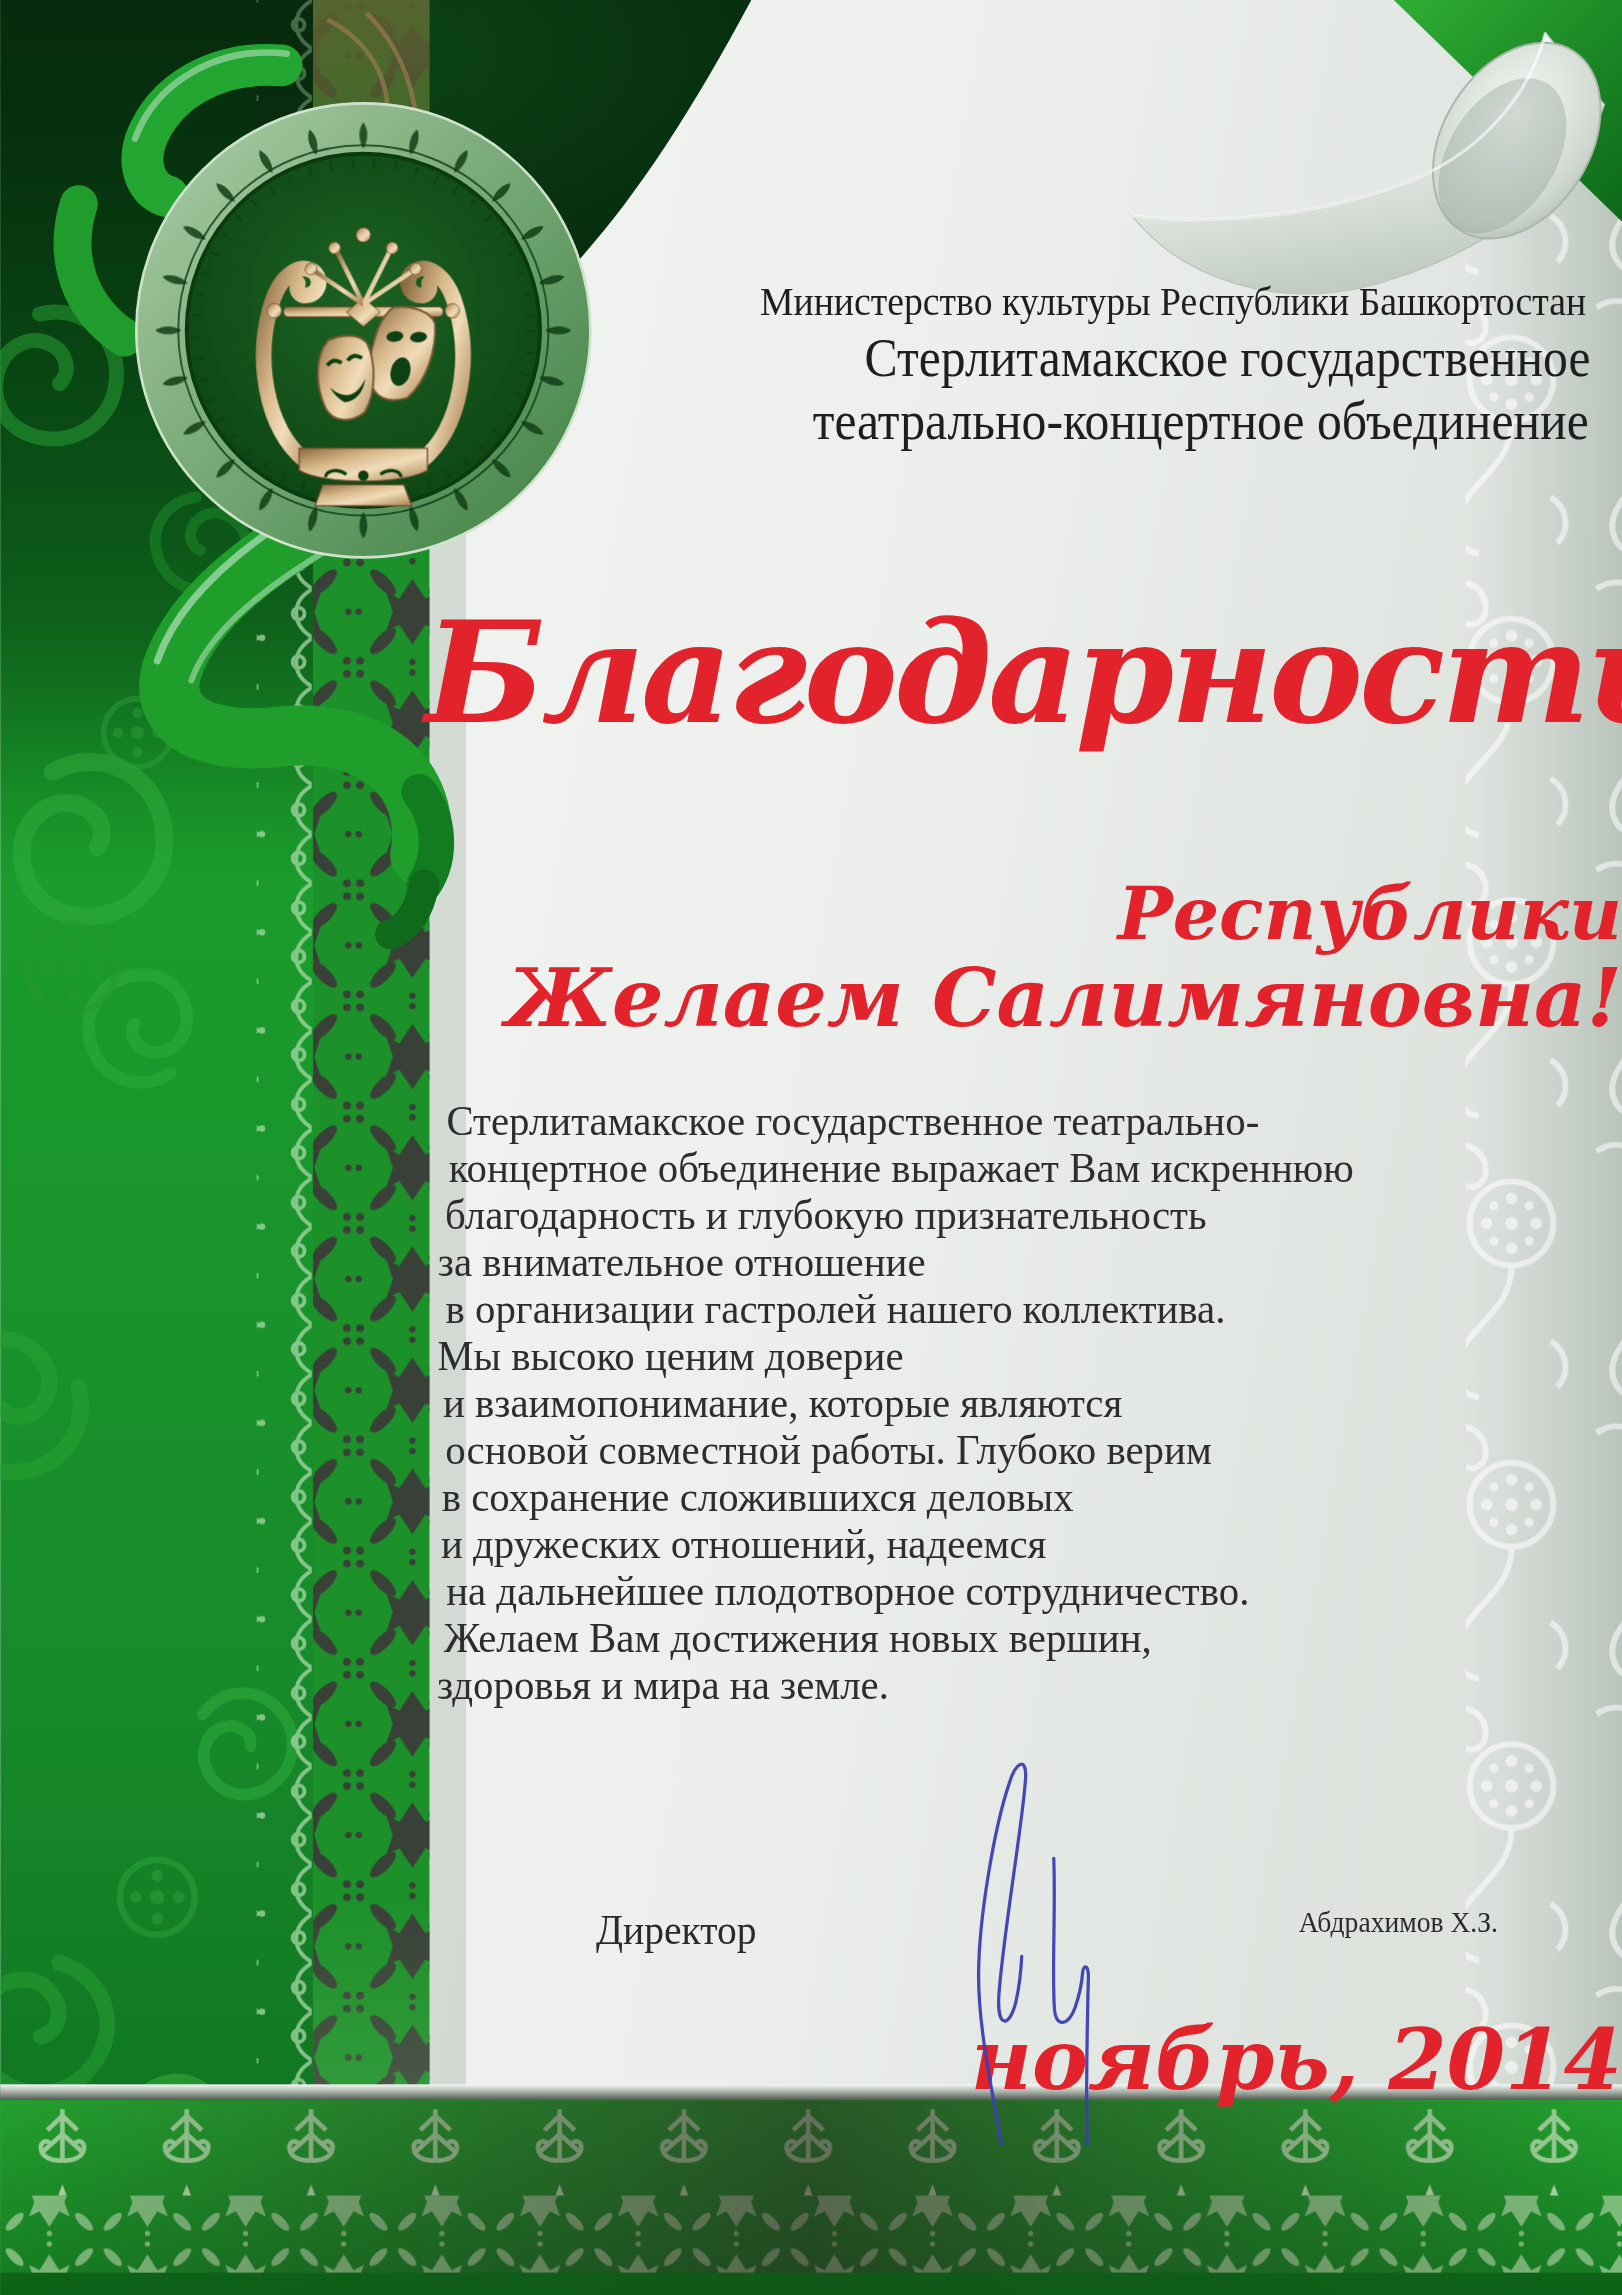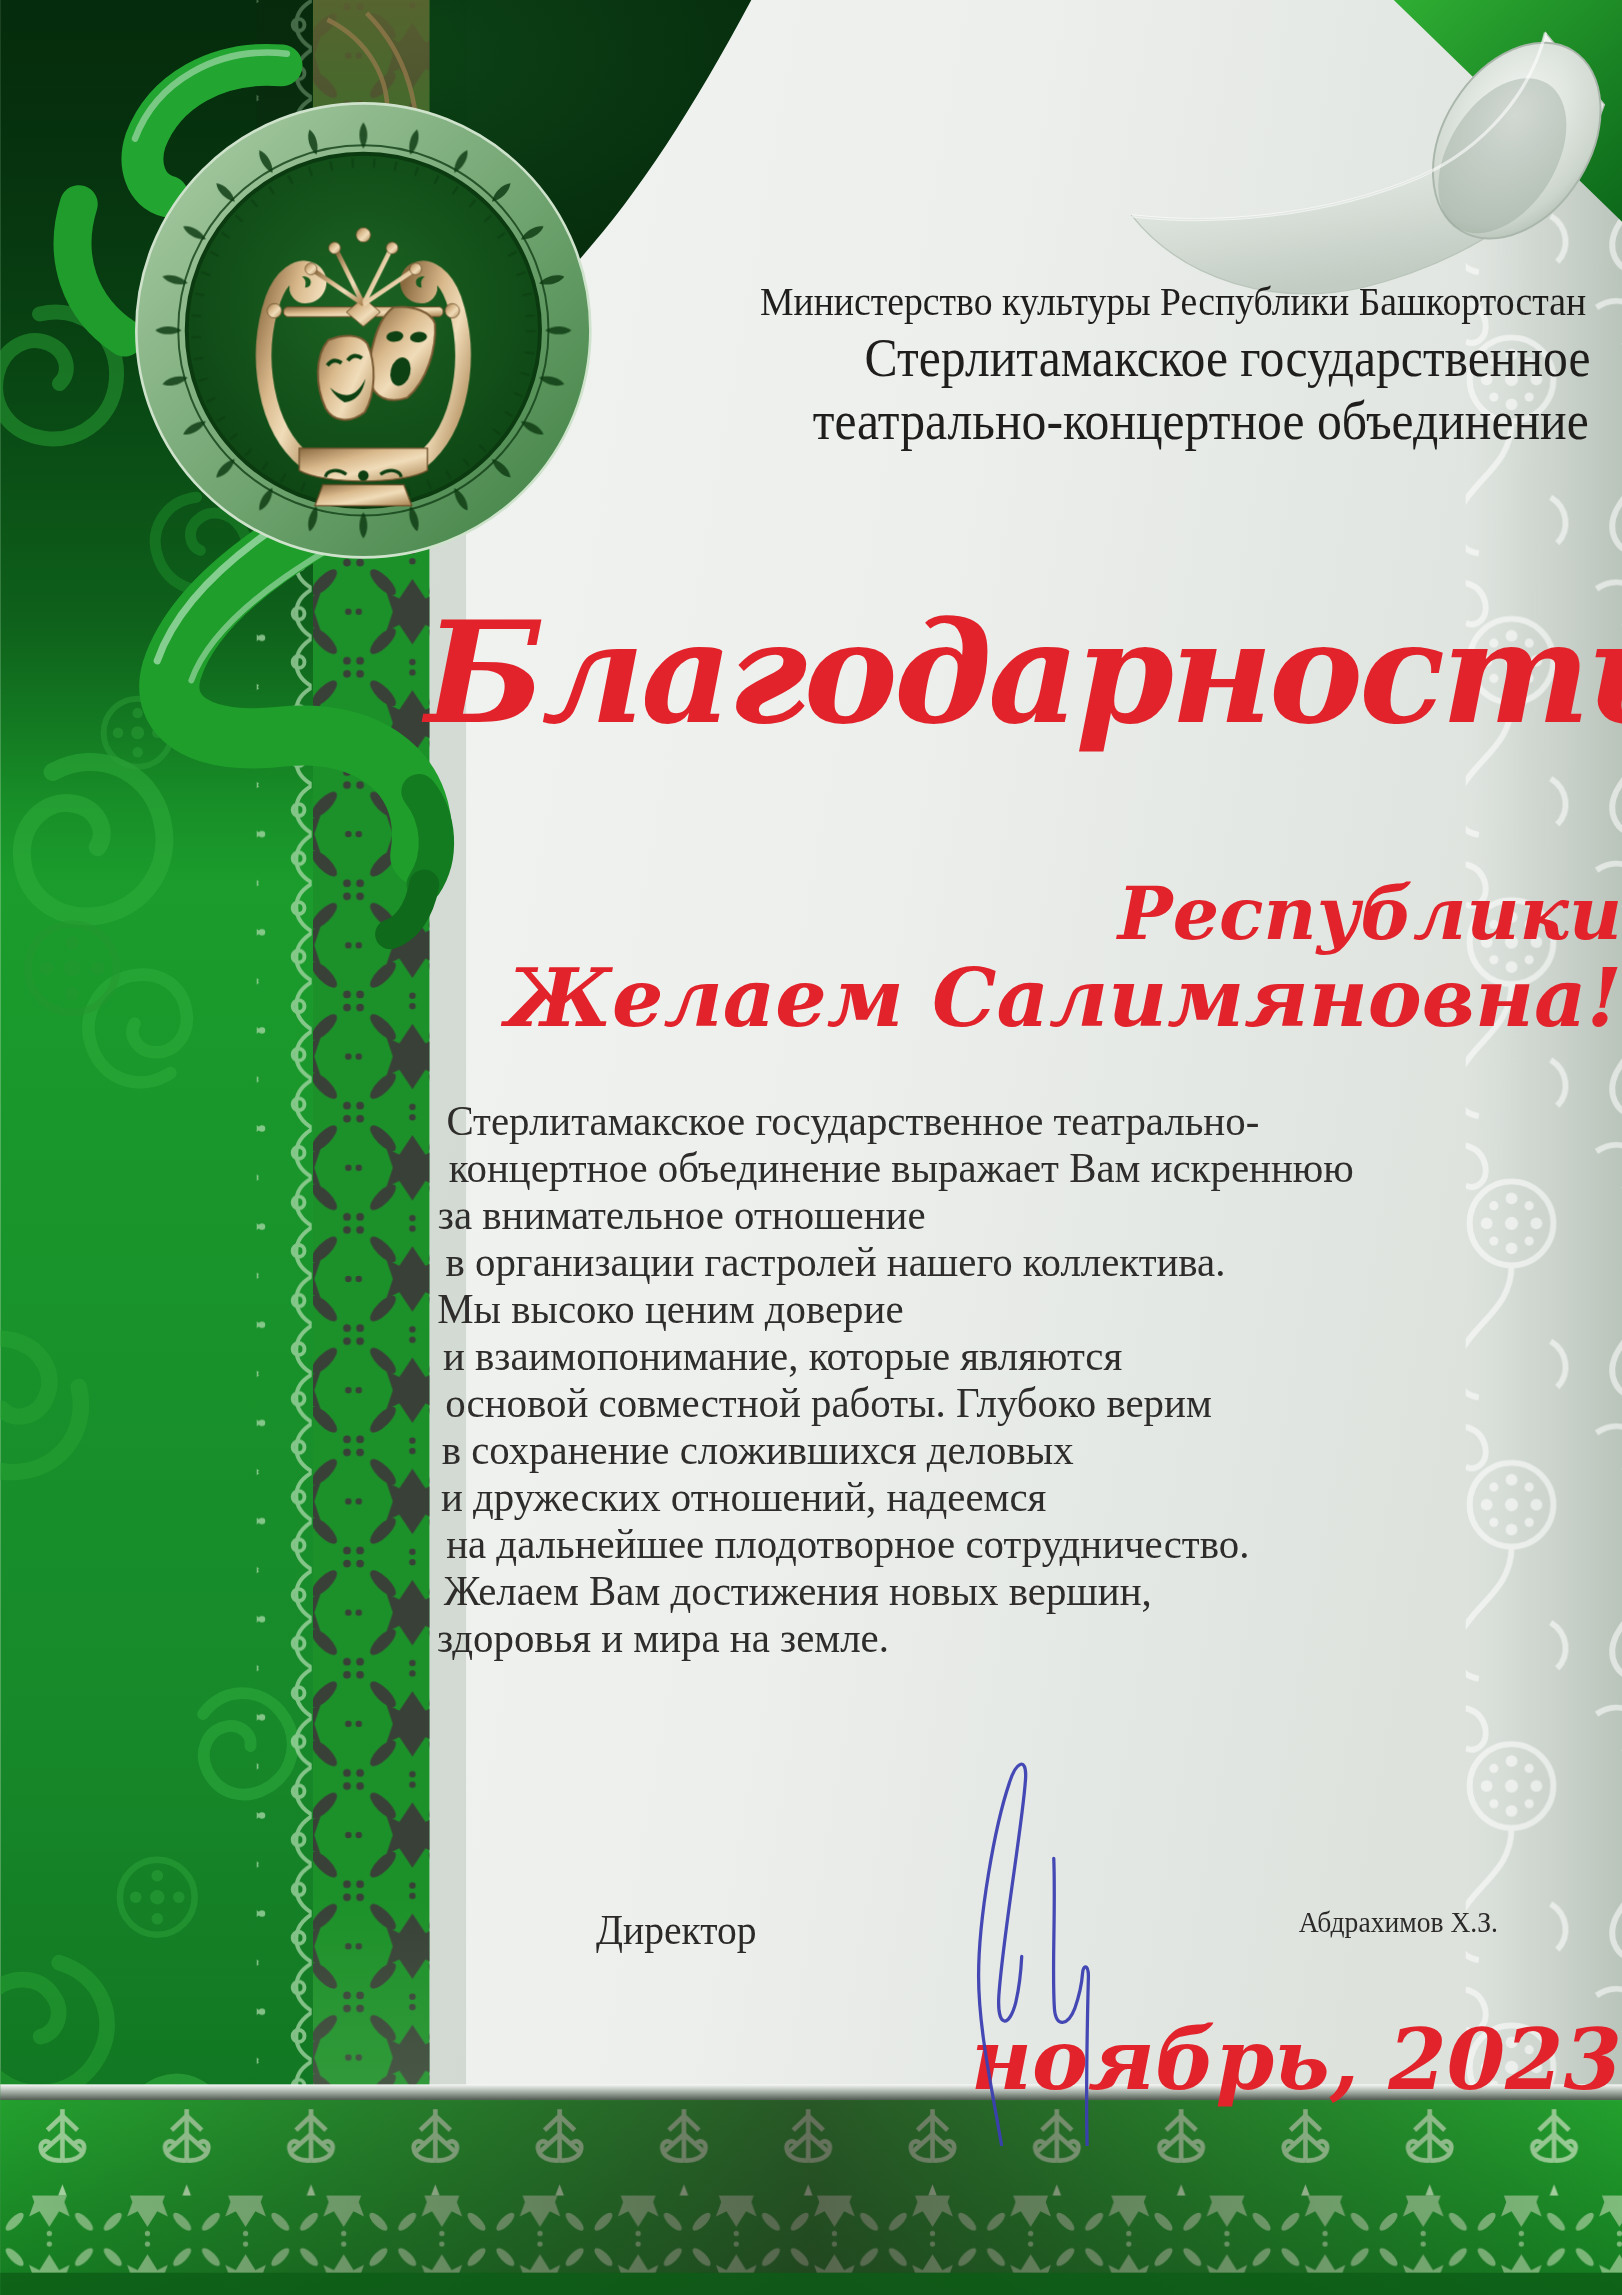--- a/index.html
+++ b/index.html
@@ -369,40 +369,41 @@
     </div>
 
     <div class="tl title">Благодарность</div>
 
     <div class="tl salut s1">Республики</div>
     <div class="tl salut s2">Желаем Салимяновна!</div>
 
     <div class="bodyblock">
       <div class="bline"><span class="cond">Стерлитамакское государственное театрально-</span></div>
       <div class="bline"><span class="cond">концертное объединение выражает Вам искреннюю</span></div>
+      <div class="bline"><span class="cond">благодарность и глубокую признательность</span></div>
       <div class="bline"><span class="cond">за внимательное отношение</span></div>
       <div class="bline"><span class="cond">в организации гастролей нашего коллектива.</span></div>
       <div class="bline"><span class="cond">Мы высоко ценим доверие</span></div>
       <div class="bline"><span class="cond">и взаимопонимание, которые являются</span></div>
       <div class="bline"><span class="cond">основой совместной работы. Глубоко верим</span></div>
       <div class="bline"><span class="cond">в сохранение сложившихся деловых</span></div>
       <div class="bline"><span class="cond">и дружеских отношений, надеемся</span></div>
       <div class="bline"><span class="cond">на дальнейшее плодотворное сотрудничество.</span></div>
       <div class="bline"><span class="cond">Желаем Вам достижения новых вершин,</span></div>
       <div class="bline"><span class="cond">здоровья и мира на земле.</span></div>
     </div>
 
     <div class="sig-role">
       <span class="cond">Директор</span>
     </div>
     <div class="sig-name">
       <span class="cond">Абдрахимов Х.З.</span>
     </div>
 
-    <div class="tl date">ноябрь, 2023</div>
+    <div class="tl date">ноябрь, 2014</div>
   </div>
 
   <svg class="signature" width="340" height="425" viewBox="0 0 520 650" aria-hidden="true">
     <g fill="none" stroke="#3c40b2" stroke-width="5" stroke-linecap="round" opacity="0.95">
       <path d="M250,648 C235,560 215,470 215,390 C215,300 240,160 262,95 C272,62 288,55 287,85 C285,140 252,330 246,420 C243,470 262,470 272,430 C278,404 280,380 281,360"></path>
       <path d="M330,210 C333,290 327,380 331,440 C333,470 352,466 362,440 C369,420 373,400 374,386 C375,372 383,372 383,390 C381,470 379,560 381,648"></path>
     </g>
   </svg>
 
 </div>

